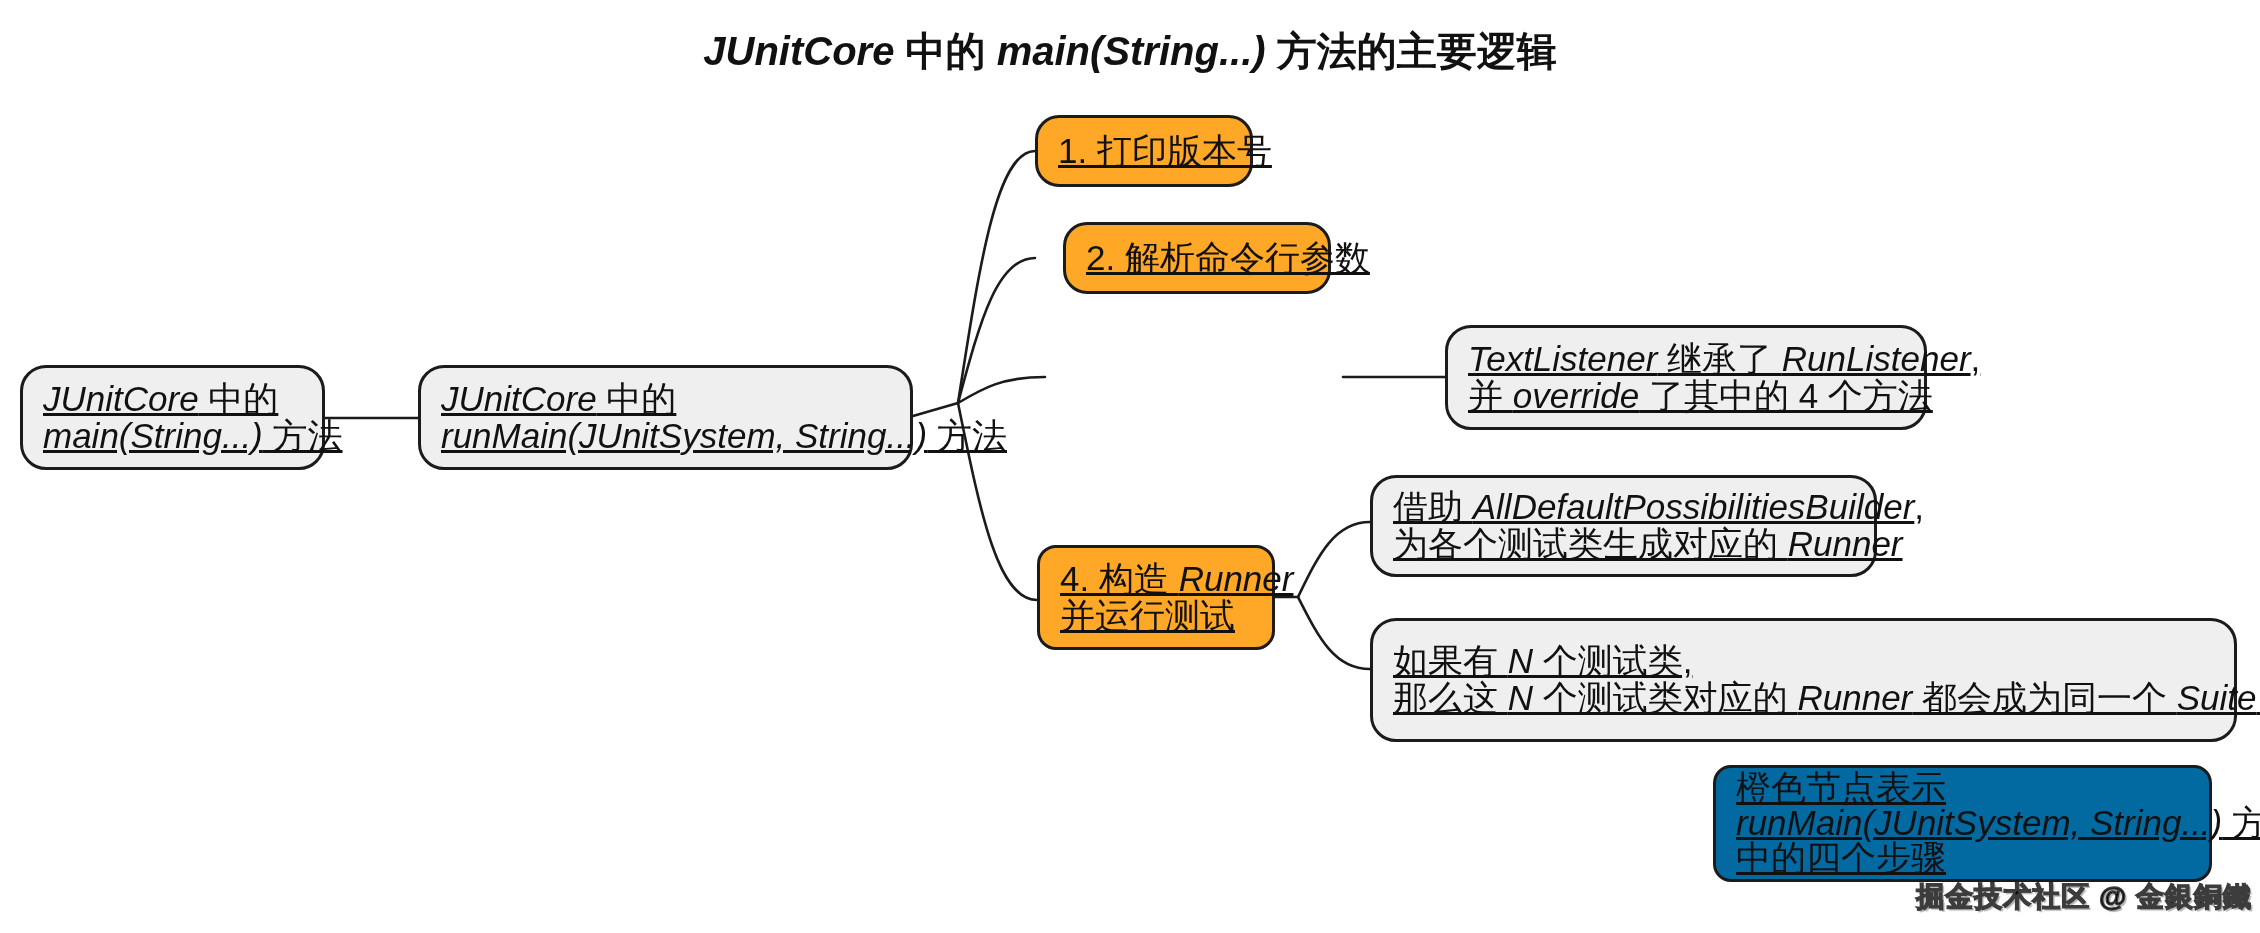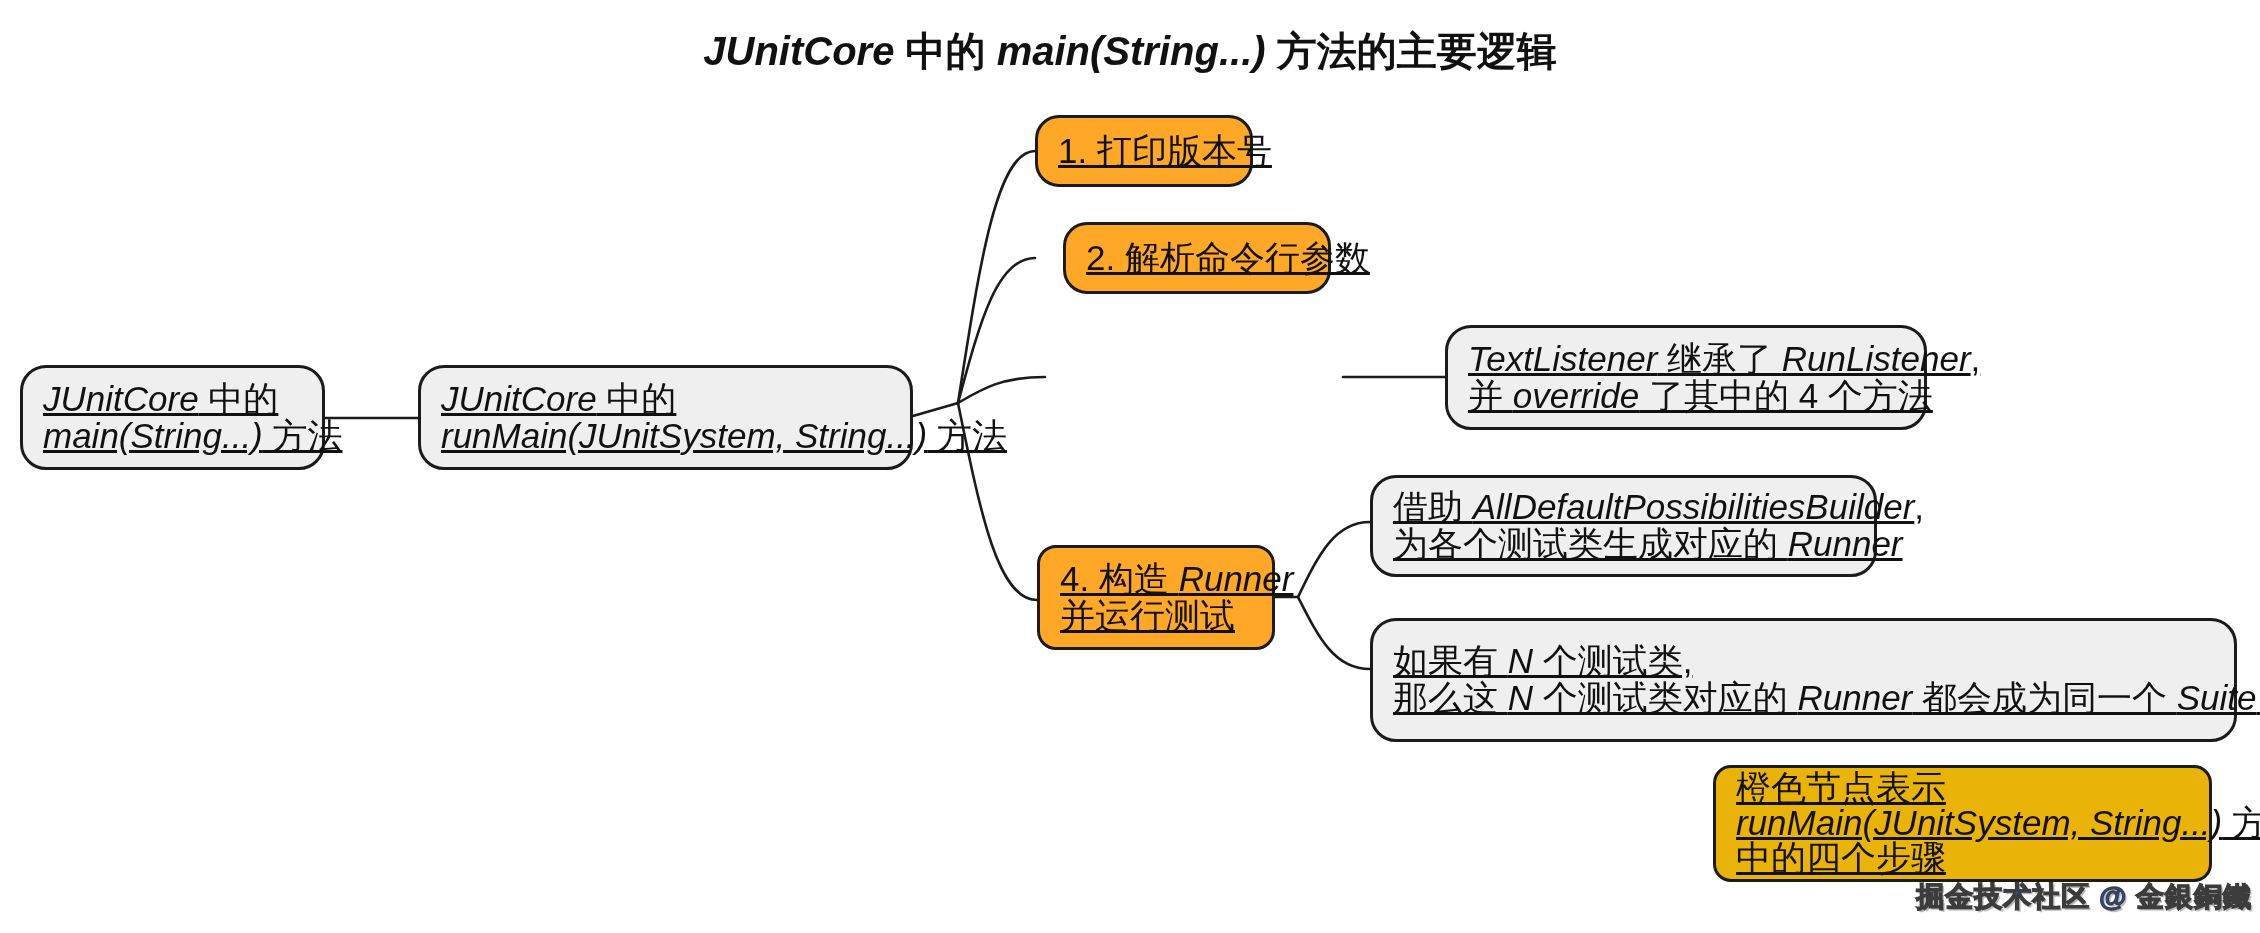--- a/index.html
+++ b/index.html
@@ -43,29 +43,29 @@
     justify-content: center;
     font-size: 35px;
     line-height: 37px;
     padding: 4px 18px 6px 20px;
     white-space: nowrap;
     text-decoration: underline;
   }
   .node .seg-i { font-style: italic; }
   .node.gray   { background: #efefef; border-radius: 26px; }
   .node.orange { background: #ffa726; border-radius: 24px; }
-  .node.legend { background: #eab308; border-radius: 18px; line-height: 35px; border-width: 3px; }
+  .node.legend { background: #0369a1; border-radius: 18px; line-height: 35px; border-width: 3px; }
   .watermark {
     position: absolute;
     right: 8px;
     top: 878px;
     font-size: 28px;
     font-weight: bold;
     letter-spacing: 1px;
-    color: #1d4ed8;
+    color: #000000;
     -webkit-text-stroke: 1.3px #3c3c3c;
     text-shadow: 2px 2px 1px rgba(120,120,120,0.55);
   }
 </style>
 </head>
 <body>
 
 <div class="canvas">
   <svg class="links" viewBox="0 0 2260 933">
       <path d="M 325 418 L 418 418"></path>

